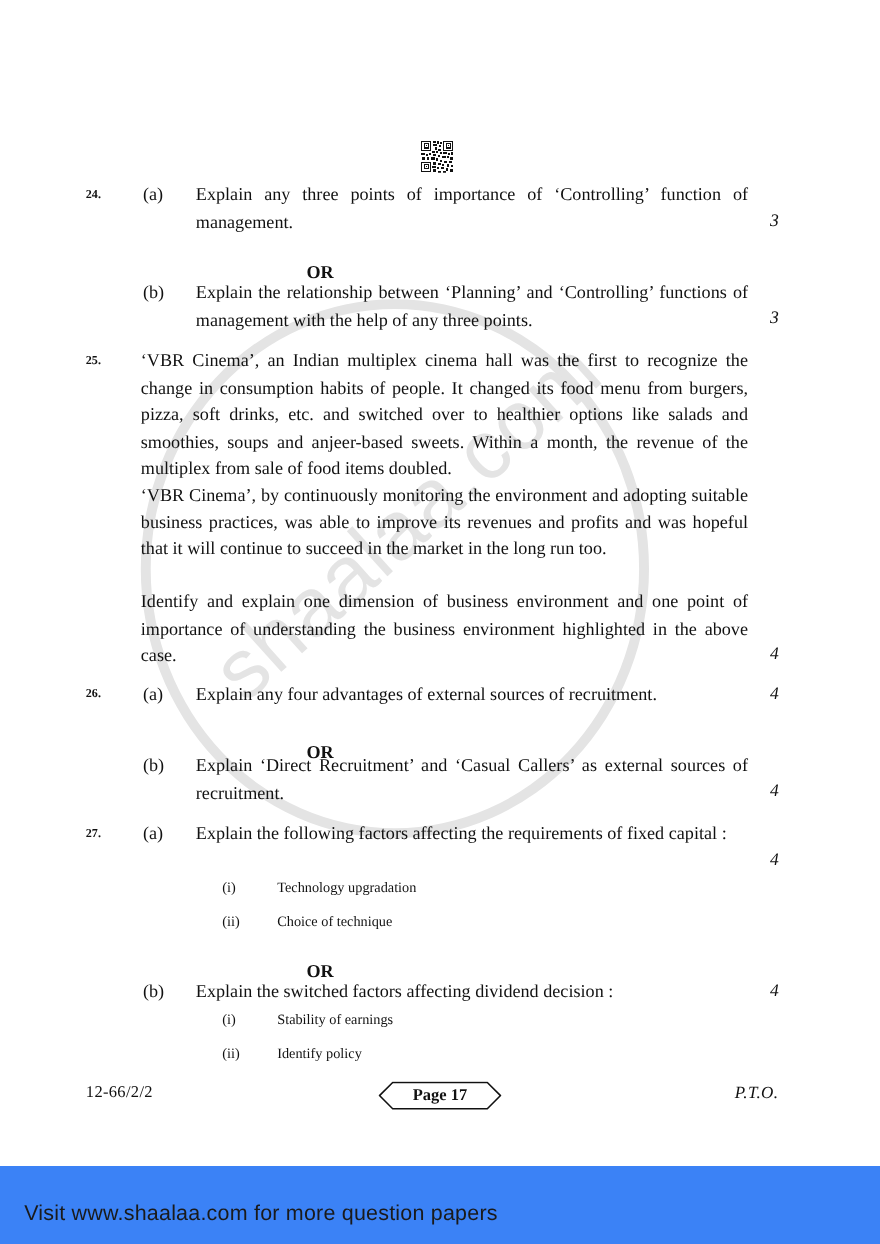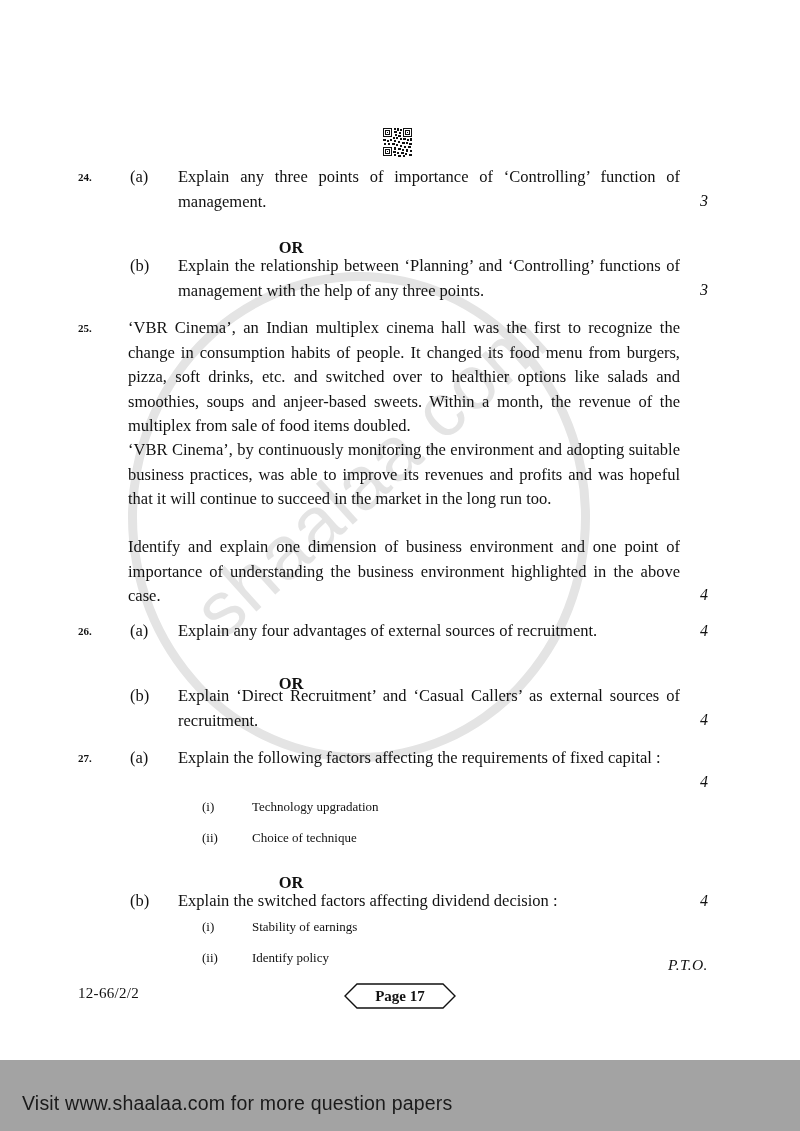--- a/index.html
+++ b/index.html
@@ -141,21 +141,21 @@
   .footer-code {
     position: absolute;
     left: 78px;
     top: 985px;
     font-size: 15px;
     letter-spacing: 0.3px;
   }
   .footer-pto {
     position: absolute;
     left: 668px;
-    top: 956px;
+    top: 985px;
     font-size: 15.5px;
     font-style: italic;
     letter-spacing: 0.3px;
   }
   .page-badge {
     position: absolute;
     left: 344px;
     top: 983px;
     width: 112px;
     height: 26px;
@@ -177,21 +177,21 @@
     line-height: 20px;
   }
 
   
   .banner {
     position: absolute;
     left: 0;
     top: 1060px;
     width: 800px;
     height: 71px;
-    background: #a3a3a3;
+    background: #3b82f6;
   }
   .banner-text {
     position: absolute;
     left: 22px;
     top: 32px;
     font-family: "Liberation Sans", "DejaVu Sans", sans-serif;
     font-size: 19.5px;
     color: #1a1a1a;
     letter-spacing: 0.2px;
   }

